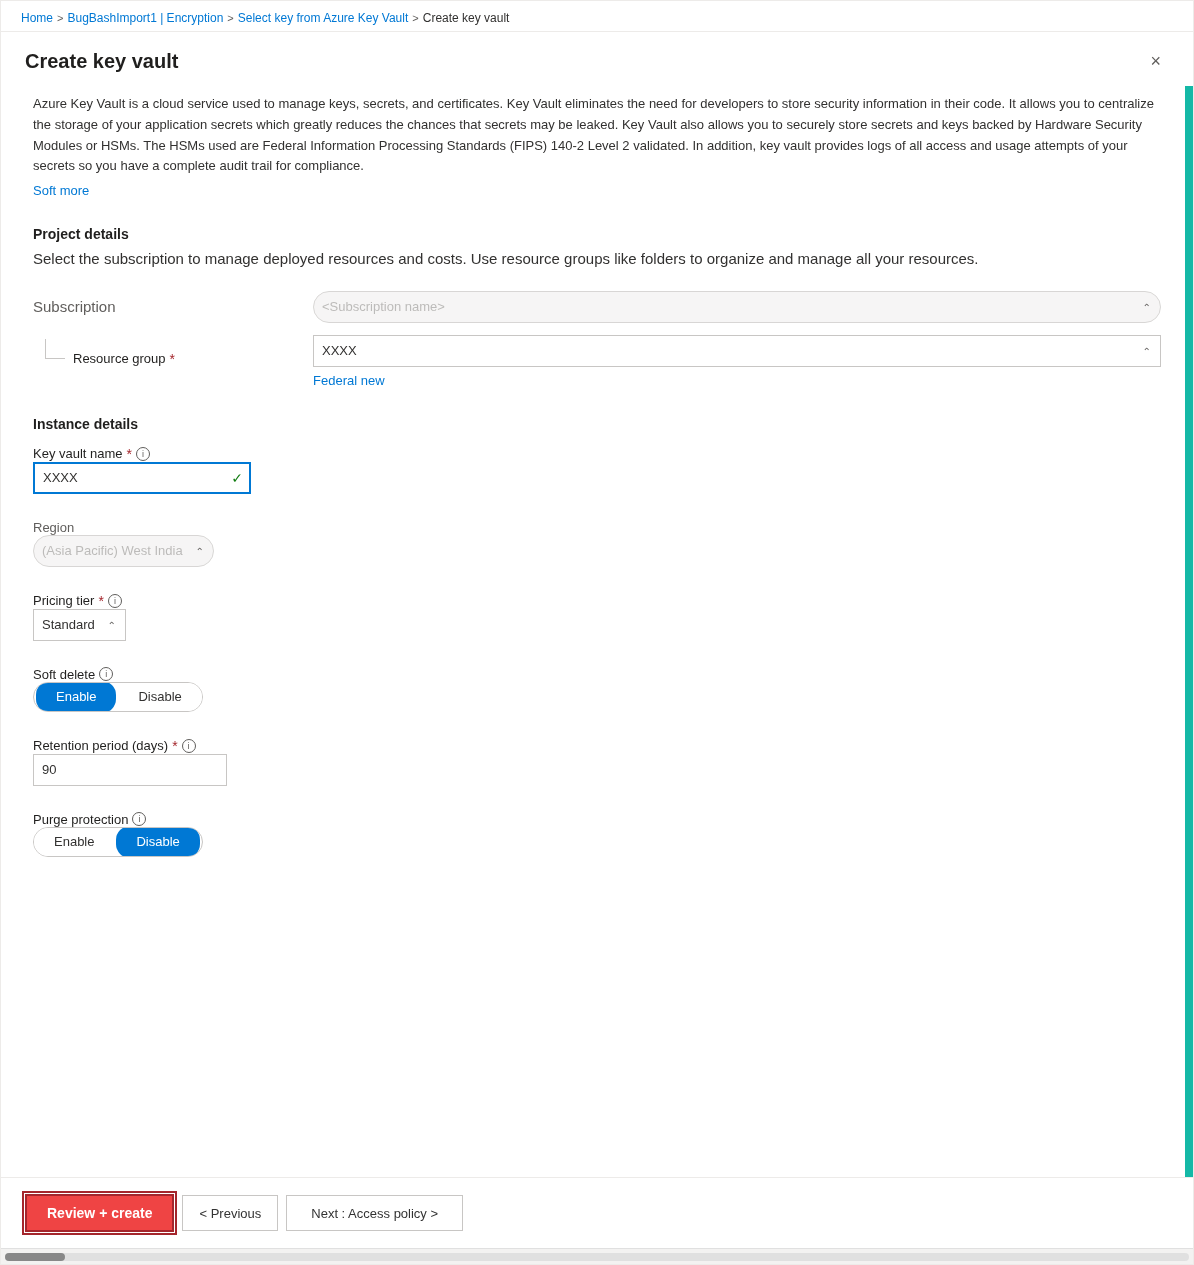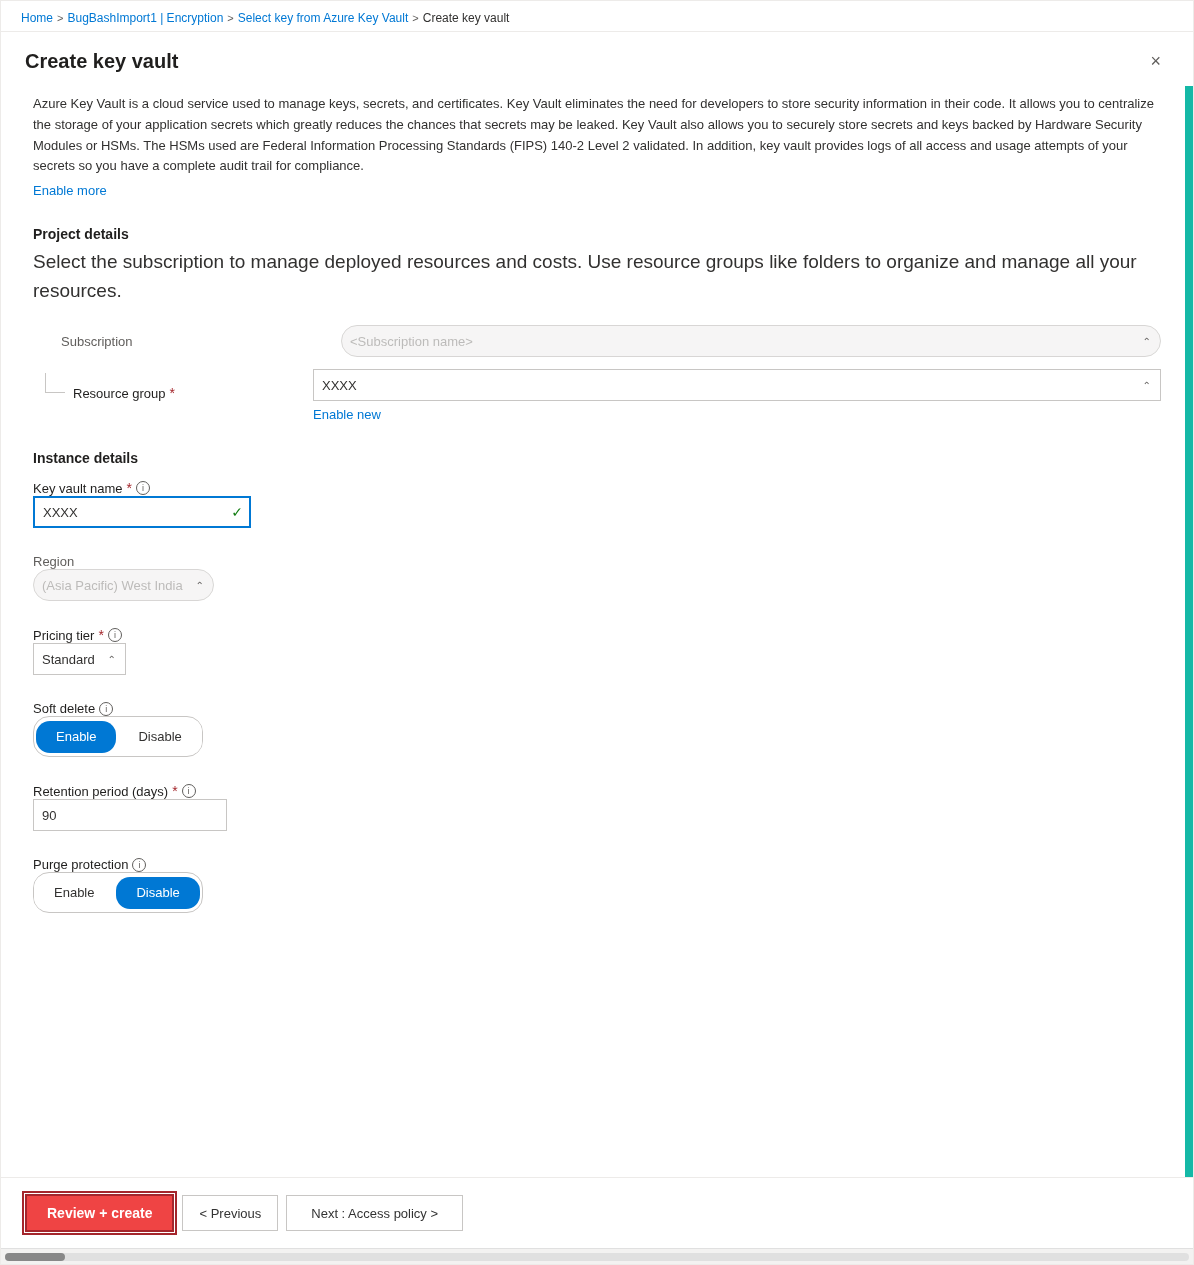--- a/index.html
+++ b/index.html
@@ -90,21 +90,21 @@
       font-size: 13px;
     }
     .section-title {
       font-size: 14px;
       font-weight: 600;
       color: #201f1e;
       margin-top: 28px;
       margin-bottom: 6px;
     }
     .section-desc {
-      font-size: 19px;
+      font-size: 15px;
       color: #323130;
       line-height: 1.5;
       margin-bottom: 20px;
     }
     
     .form-row {
       display: flex;
       align-items: flex-start;
       margin-bottom: 18px;
       gap: 0;
@@ -151,23 +151,22 @@
       margin-bottom: 18px;
     }
     .subscription-row {
       display: flex;
       align-items: center;
       margin-bottom: 12px;
     }
     .subscription-label {
       width: 280px;
       flex-shrink: 0;
-      font-size: 13px;
+      font-size: 15px;
       color: #605e5c;
-      margin-left: 28px;
     }
     .subscription-control {
       flex: 1;
     }
     .resource-group-row {
       display: flex;
       align-items: flex-start;
     }
     .resource-group-indent {
       width: 280px;
@@ -271,21 +270,21 @@
     }
     
     .toggle-group {
       display: flex;
       align-items: center;
       gap: 0;
       border: 1px solid #c8c6c4;
       border-radius: 16px;
       overflow: hidden;
       width: fit-content;
-      height: 41px;
+      height: 30px;
     }
     .toggle-btn {
       padding: 0 20px;
       height: 32px;
       border: none;
       font-size: 13px;
       cursor: pointer;
       background: #fff;
       color: #323130;
     }
@@ -391,21 +390,21 @@
 
     <div class="panel-header">
       <h1 class="panel-title">Create key vault</h1>
       <button class="close-btn">×</button>
     </div>
 
     <div class="panel-content">
 
       <p class="description-text">Azure Key Vault is a cloud service used to manage keys, secrets, and certificates. Key Vault eliminates the need for developers to store security information in their code. It allows you to centralize the storage of your application secrets which greatly reduces the chances that secrets may be leaked. Key Vault also allows you to securely store secrets and keys backed by Hardware Security Modules or HSMs. The HSMs used are Federal Information Processing Standards (FIPS) 140-2 Level 2 validated. In addition, key vault provides logs of all access and usage attempts of your secrets so you have a complete audit trail for compliance.</p>
       <p style="margin-top:6px;">
-        <a class="learn-more" href="#">Enable more</a>
+        <a class="learn-more" href="#">Soft more</a>
       </p>
 
       <div class="section-title">Project details</div>
       <p class="section-desc">Select the subscription to manage deployed resources and costs. Use resource groups like folders to organize and manage all your resources.</p>
 
       <div class="subscription-group">
         <div class="subscription-row">
           <div class="subscription-label">
             <span>Subscription</span>
           </div>
@@ -427,21 +426,21 @@
               <span class="required-star">*</span>
             </span>
           </div>
           <div class="resource-group-control">
             <div class="select-wrapper">
               <select>
                 <option value="XXXX">XXXX</option>
               </select>
               <span class="select-chevron">⌃</span>
             </div>
-            <a class="create-new-link" href="#">Enable new</a>
+            <a class="create-new-link" href="#">Federal new</a>
           </div>
         </div>
       </div>
 
       <div class="instance-section">
         <div class="section-title">Instance details</div>
 
         <div class="form-row">
           <div class="form-label-col">
             <label class="form-label dark">

